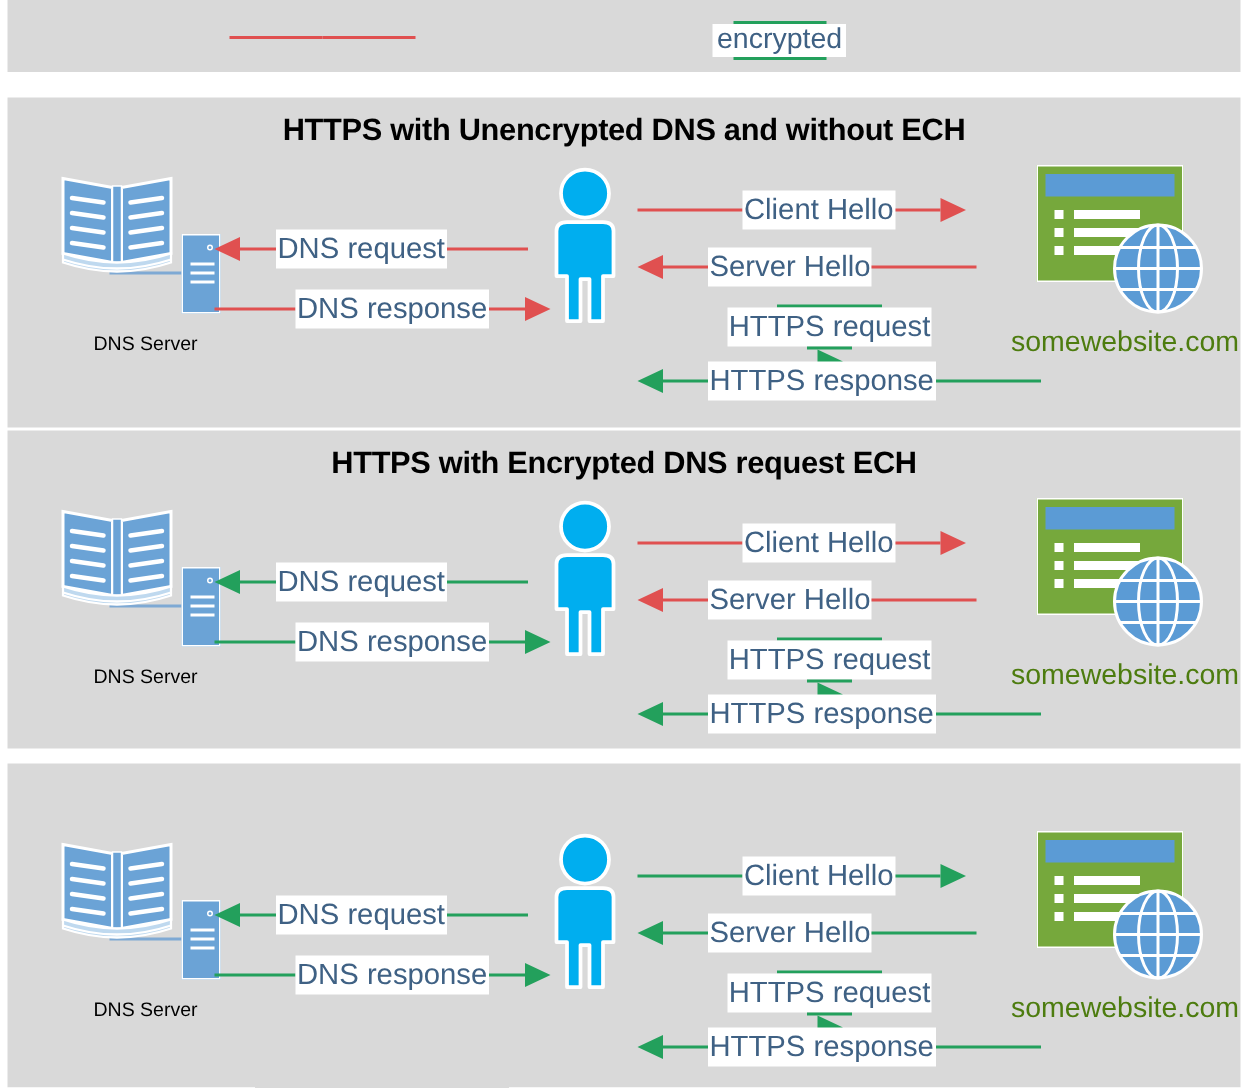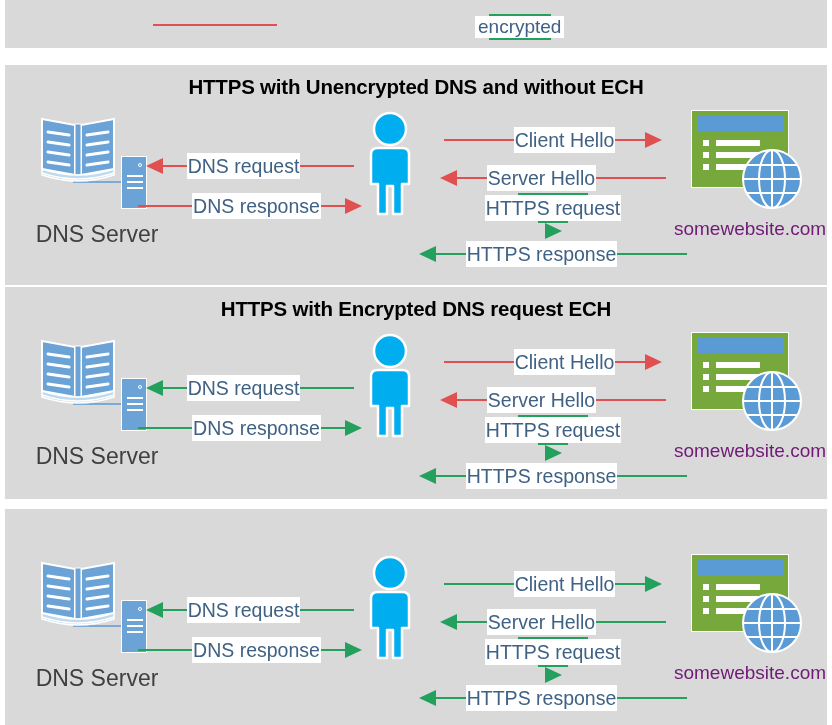--- a/index.html
+++ b/index.html
@@ -129,22 +129,22 @@
     width: 50px;
     height: 0;
     border-top: 2px solid #7ea9d4;
   }
   .dns-caption {
     position: absolute;
     left: -12px;
     top: 108px;
     width: 152px;
     text-align: center;
-    font-size: 23px;
-    color: #404040;
+    font-size: 13px;
+    color: #000000;
     white-space: nowrap;
   }
 
   
   .person {
     position: absolute;
     left: 352px;
     top: 45px;
     width: 66px;
     height: 108px;
@@ -202,31 +202,30 @@
     height: 62px;
   }
   .globe svg { display: block; }
   .web-caption {
     position: absolute;
     left: -18px;
     top: 108px;
     width: 166px;
     text-align: center;
     font-size: 19px;
-    color: #701a75;
+    color: #4d7c0f;
     white-space: nowrap;
   }
 
   
   .flow {
     position: absolute;
     height: 26px;
     display: flex;
     align-items: center;
-    justify-content: center;
   }
   .flow .seg {
     height: 0;
     border-top: 2px solid #e05050;
     flex: 0 0 auto;
   }
   .flow.green .seg { border-top-color: #23a05c; }
   .flow .lbl {
     background: #ffffff;
     color: #3f6184;

